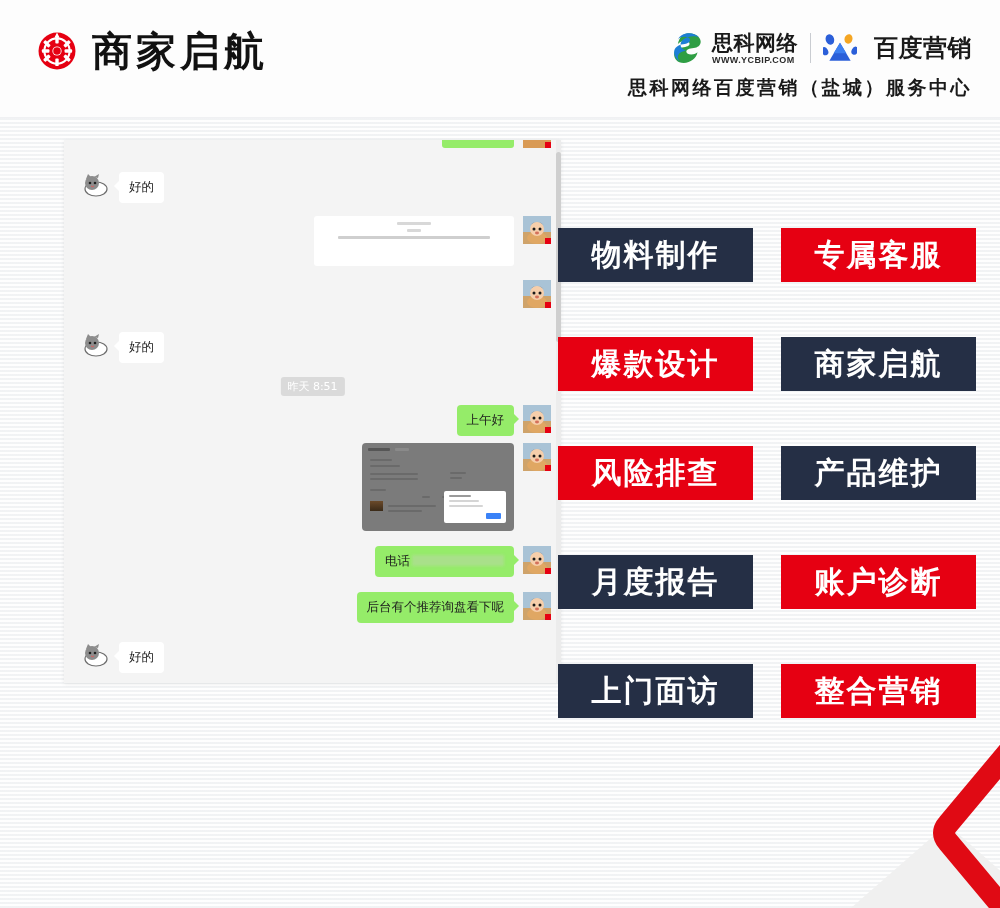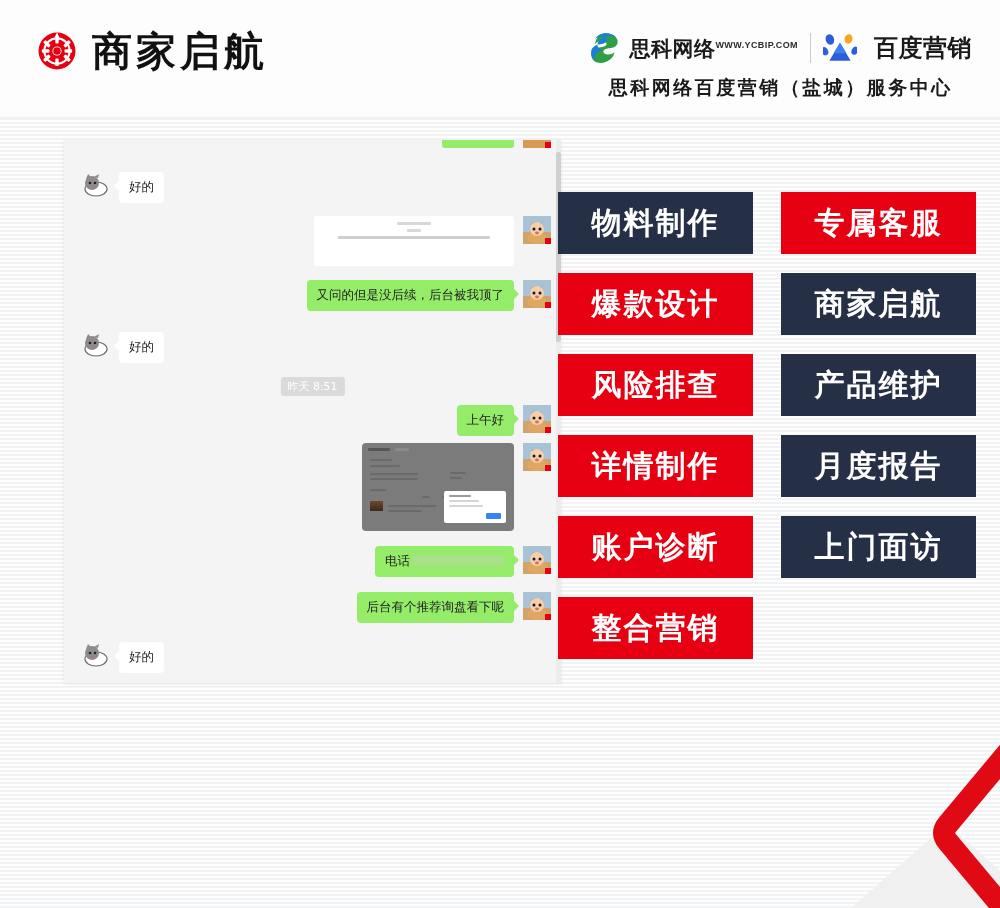--- a/index.html
+++ b/index.html
@@ -84,21 +84,21 @@
   }
   .logo-row {
     display: flex;
     align-items: center;
     justify-content: flex-end;
     gap: 12px;
     height: 40px;
   }
   .logo-sike { display: flex; align-items: center; gap: 6px; }
   .sike-mark { width: 34px; height: 34px; display: block; }
-  .sike-text-wrap { display: flex; flex-direction: row; align-items: flex-start; line-height: 1; }
+  .sike-text-wrap { display: flex; flex-direction: column; align-items: flex-start; line-height: 1; }
   .sike-name {
     font-size: 21px; font-weight: 700; color: #1a1a1a;
     letter-spacing: 0.5px; white-space: nowrap;
   }
   .sike-url {
     font-size: 9px; font-weight: 700; color: #2b2b2b;
     letter-spacing: 0.4px; margin-top: 3px; white-space: nowrap;
   }
   .logo-divider { width: 1px; height: 30px; background: #c9ccd1; }
   .logo-baidu { display: flex; align-items: center; gap: 17px; }
@@ -312,30 +312,31 @@
     left: 558px;
     top: 192px;
     width: 418px;
     display: grid;
     grid-template-columns: 195px 195px;
     column-gap: 28px;
     row-gap: 19px;
     z-index: 12;
   }
   .svc {
-    height: 62px;
+    height: 54px;
     display: flex;
     align-items: center;
     justify-content: center;
     font-size: 30px;
     font-weight: 700;
     letter-spacing: 2px;
     color: #ffffff;
     white-space: nowrap;
     user-select: none;
+    margin-top: 36px;
   }
   .svc.navy { background: #252f45; }
   .svc.red  { background: #e60012; }
 
   
   .deco-triangle {
     position: absolute;
     left: 851px;
     bottom: 0;
     width: 0; height: 0;
@@ -483,21 +484,20 @@
             <rect y="16" width="28" height="12" fill="#cfa36a"></rect>
             <ellipse cx="14" cy="22" rx="10" ry="6" fill="#e0a763"></ellipse>
             <circle cx="14" cy="13" r="7" fill="#f6ceaa"></circle>
             <path d="M7 9 q7 -6 14 0 q-3 -3 -7 -3 q-4 0 -7 3z" fill="#2b2b2b"></path>
             <circle cx="11" cy="13" r="1.5" fill="#1a1a1a"></circle>
             <circle cx="17" cy="13" r="1.5" fill="#1a1a1a"></circle>
             <ellipse cx="14" cy="17" rx="2" ry="1.4" fill="#d4705a"></ellipse>
             <rect x="22" y="22" width="6" height="6" fill="#e60012"></rect>
           </svg>
         </span>
-        <div class="bubble green">又问的但是没后续，后台被我顶了</div>
       </div>
 
       <div class="msg-row left" style="top:192px">
         <span class="avatar">
           <svg viewBox="0 0 28 28" aria-hidden="true">
             <rect width="28" height="28" fill="#f4f4f4"></rect>
             <ellipse cx="14" cy="17" rx="11" ry="7" fill="#ffffff" stroke="#6d6d6d" stroke-width="1.2"></ellipse>
             <circle cx="10" cy="11" r="7" fill="#8c8c8c"></circle>
             <path d="M4 7 L6 2 L10 6 Z" fill="#8c8c8c"></path>
             <path d="M16 6 L17 2 L12 5 Z" fill="#8c8c8c"></path>
@@ -626,21 +626,20 @@
     </div>
   </div>
 
   <div class="grid">
     <div class="svc navy">物料制作</div>
     <div class="svc red">专属客服</div>
     <div class="svc red">爆款设计</div>
     <div class="svc navy">商家启航</div>
     <div class="svc red">风险排查</div>
     <div class="svc navy">产品维护</div>
-    <div class="svc red">详情制作</div>
     <div class="svc navy">月度报告</div>
     <div class="svc red">账户诊断</div>
     <div class="svc navy">上门面访</div>
     <div class="svc red">整合营销</div>
   </div>
 
   <div class="deco-triangle"></div>
   <svg class="deco-chevron" viewBox="0 0 200 190" aria-hidden="true">
     <path d="M190 0 L118 86 Q110 95 118 104 L190 190" fill="none" stroke="#e00a14" stroke-width="22" stroke-linecap="square"></path>
   </svg>

